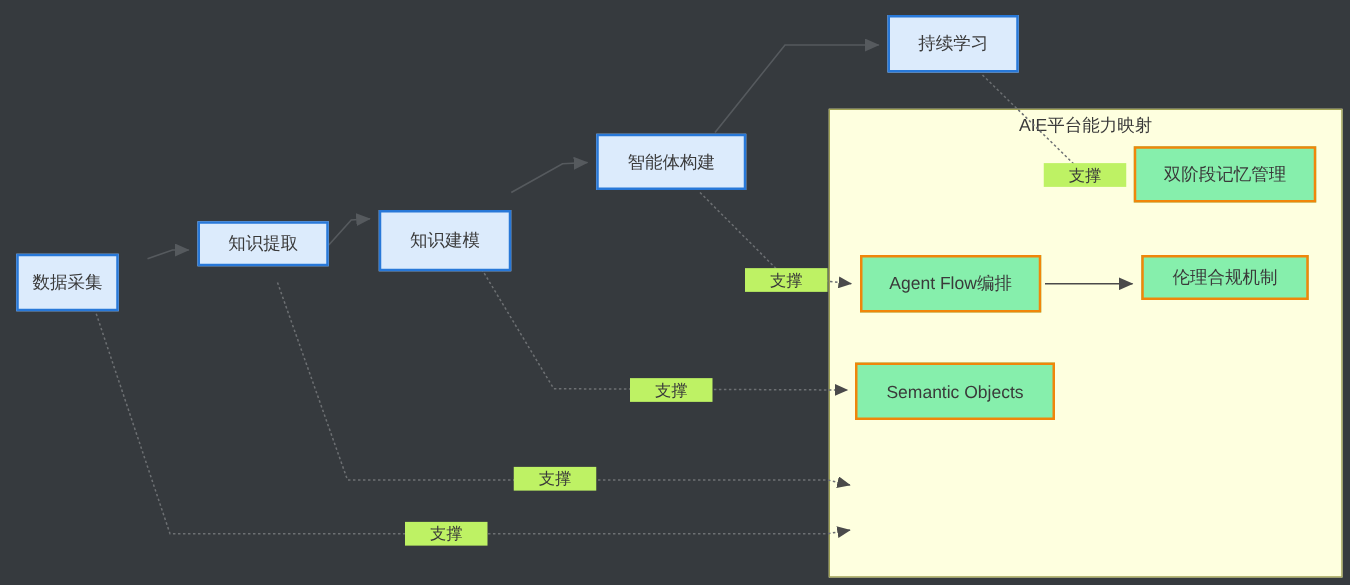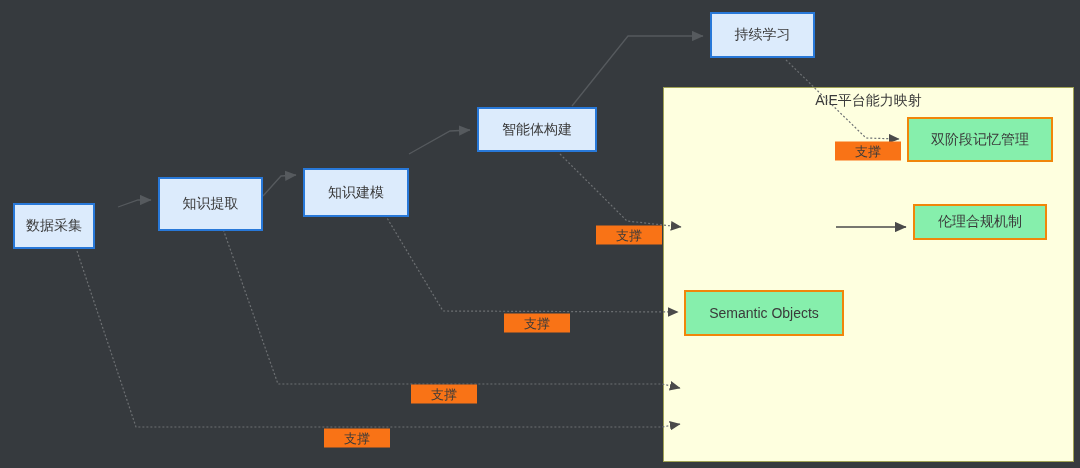--- a/index.html
+++ b/index.html
@@ -45,28 +45,27 @@
     background:#dcebfc;
     border:2px solid #2878d8;
   }
   .node.orange{
     background:#86efac;
     border:2px solid #f0860a;
   }
   .chip{
     position:absolute;
     transform:translate(-50%,-50%);
-    background:#f97316;
+    background:#bef264;
     color:#3a3a3a;
     font-size:13px;
     line-height:19px;
     padding:0 20px;
     z-index:4;
     white-space:nowrap;
-    margin-top:11px;
   }
 </style>
 </head>
 <body>
 
 <div class="canvas">
 
   <div class="panel">
     <div class="panel-title">AIE平台能力映射</div>
   </div>
@@ -91,35 +90,38 @@
     <path d="M786,60 L866,138 L899,139" fill="none" stroke="#6d7073" stroke-width="1.2" stroke-dasharray="2 2" marker-end="url(#ahd)"></path>
     <path d="M560,154 L627,221 L681,227" fill="none" stroke="#6d7073" stroke-width="1.2" stroke-dasharray="2 2" marker-end="url(#ahd)"></path>
     <path d="M375,198 L443,311 L678,312" fill="none" stroke="#6d7073" stroke-width="1.2" stroke-dasharray="2 2" marker-end="url(#ahd)"></path>
     <path d="M222,226 L278,384 L662,384 L680,388" fill="none" stroke="#6d7073" stroke-width="1.2" stroke-dasharray="2 2" marker-end="url(#ahd)"></path>
     <path d="M77,251 L136,427 L662,427 L680,424" fill="none" stroke="#6d7073" stroke-width="1.2" stroke-dasharray="2 2" marker-end="url(#ahd)"></path>
   </svg>
 
   <div class="node blue" style="left:13px;top:203px;width:82px;height:46px">
     <span>数据采集</span>
   </div>
-  <div class="node blue" style="left:158px;top:177px;width:105px;height:54px">
+  <div class="node blue" style="left:158px;top:177px;width:105px;height:36px">
     <span>知识提取</span>
   </div>
   <div class="node blue" style="left:303px;top:168px;width:106px;height:49px">
     <span>知识建模</span>
   </div>
   <div class="node blue" style="left:477px;top:107px;width:120px;height:45px">
     <span>智能体构建</span>
   </div>
   <div class="node blue" style="left:710px;top:12px;width:105px;height:46px">
     <span>持续学习</span>
   </div>
 
   <div class="node orange" style="left:907px;top:117px;width:146px;height:45px">
     <span>双阶段记忆管理</span>
+  </div>
+  <div class="node orange" style="left:688px;top:204px;width:145px;height:46px">
+    <span>Agent Flow编排</span>
   </div>
   <div class="node orange" style="left:913px;top:204px;width:134px;height:36px">
     <span>伦理合规机制</span>
   </div>
   <div class="node orange" style="left:684px;top:290px;width:160px;height:46px">
     <span>Semantic Objects</span>
   </div>
 
   <div class="chip" style="left:868px;top:140px">支撑</div>
   <div class="chip" style="left:629px;top:224px">支撑</div>

